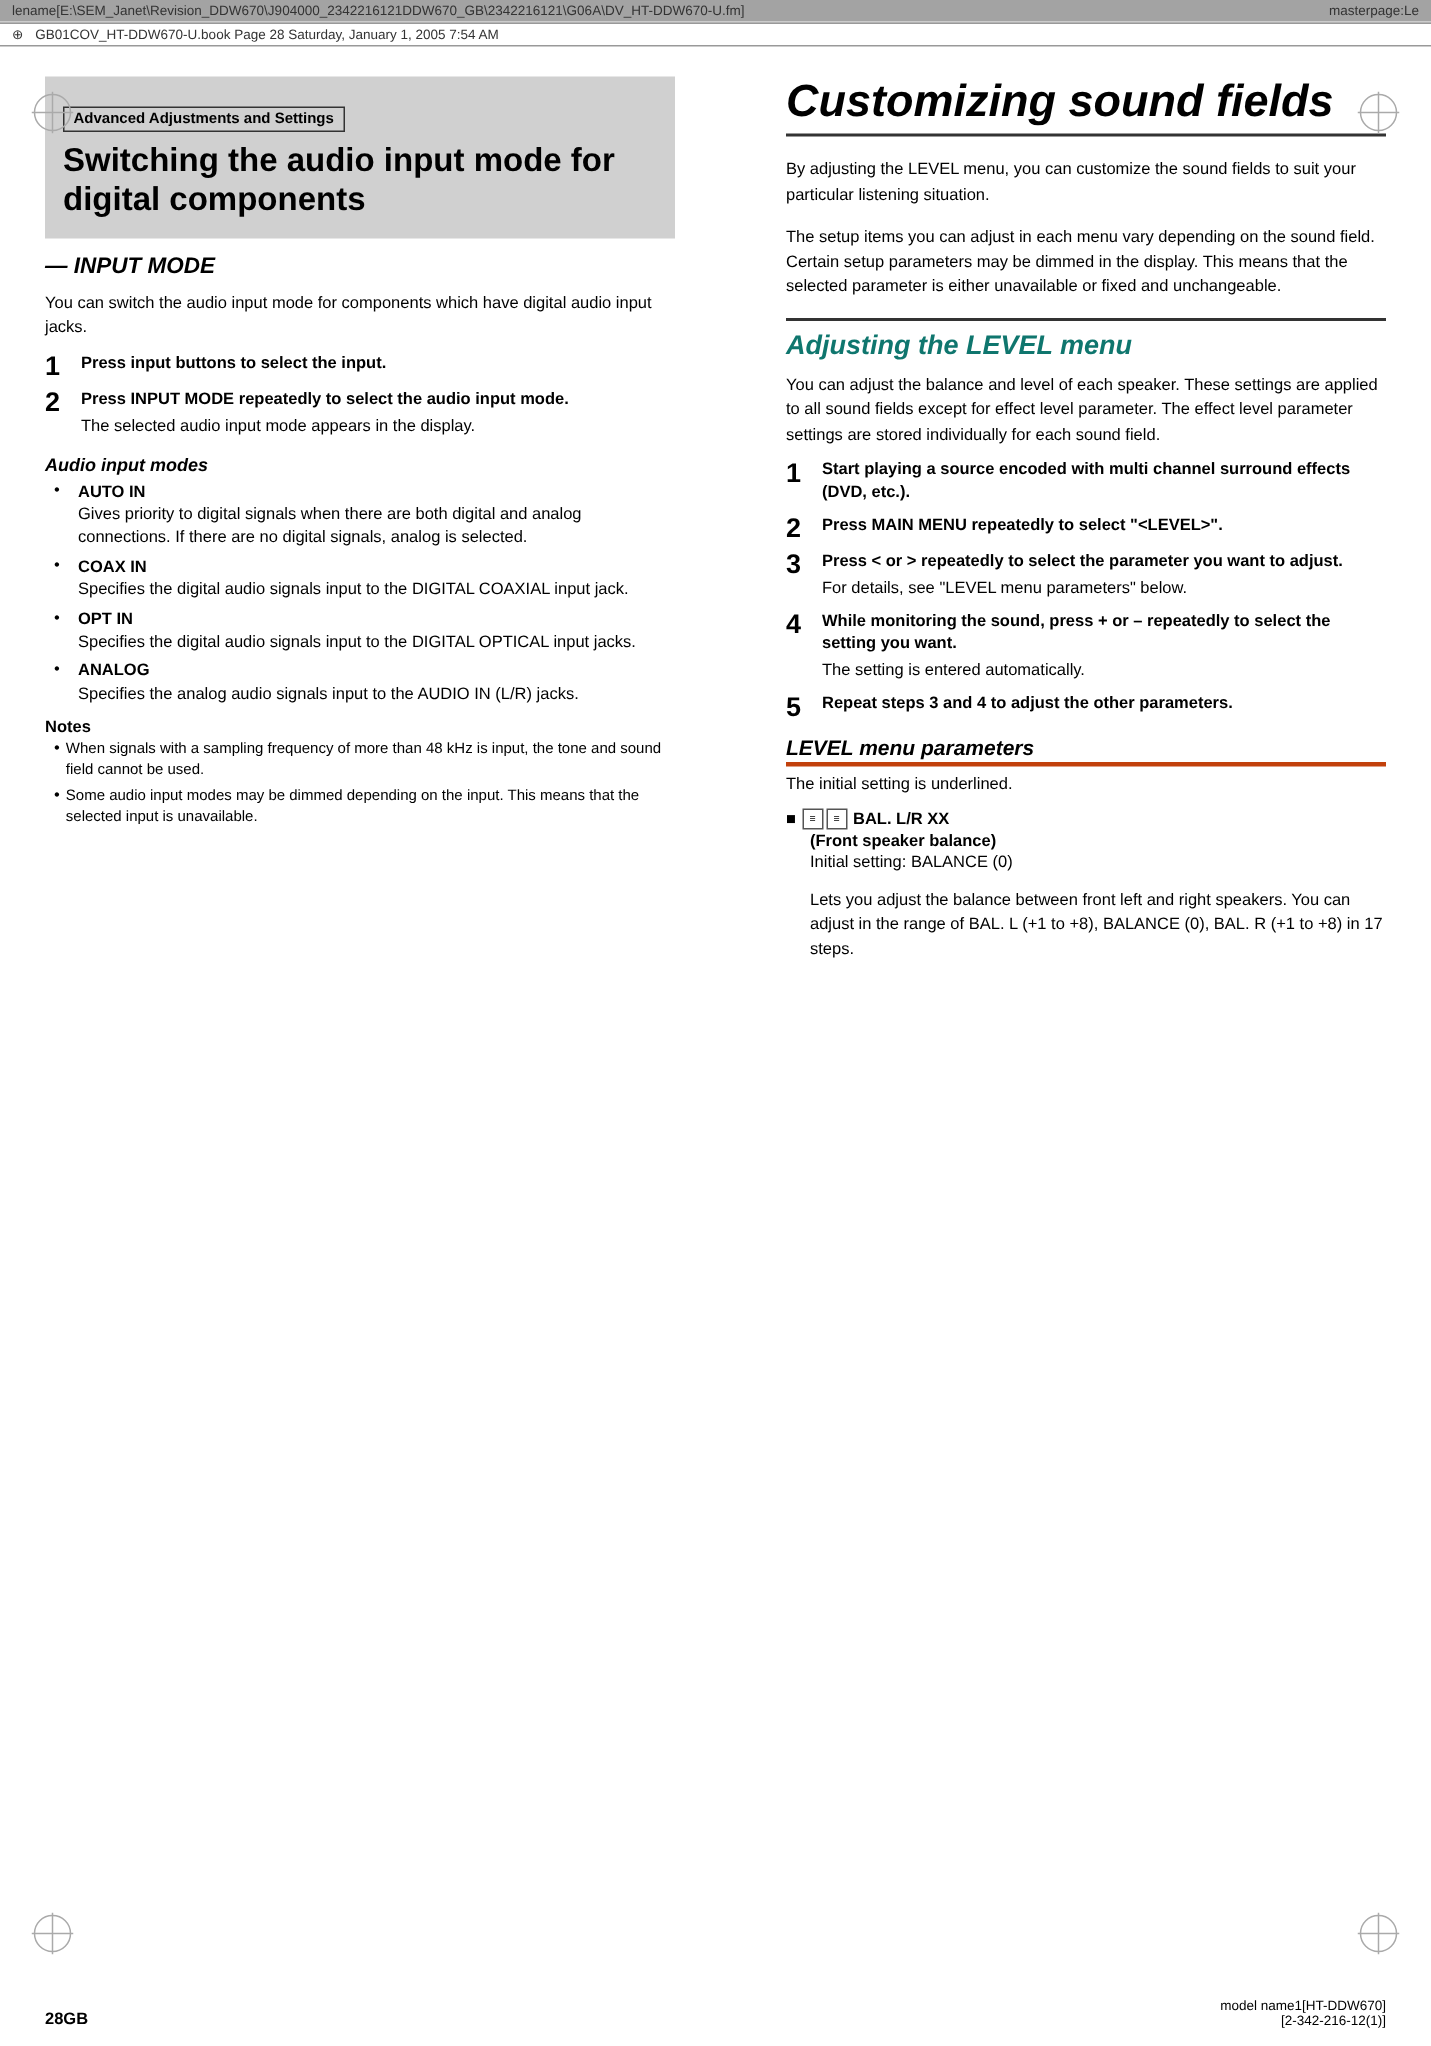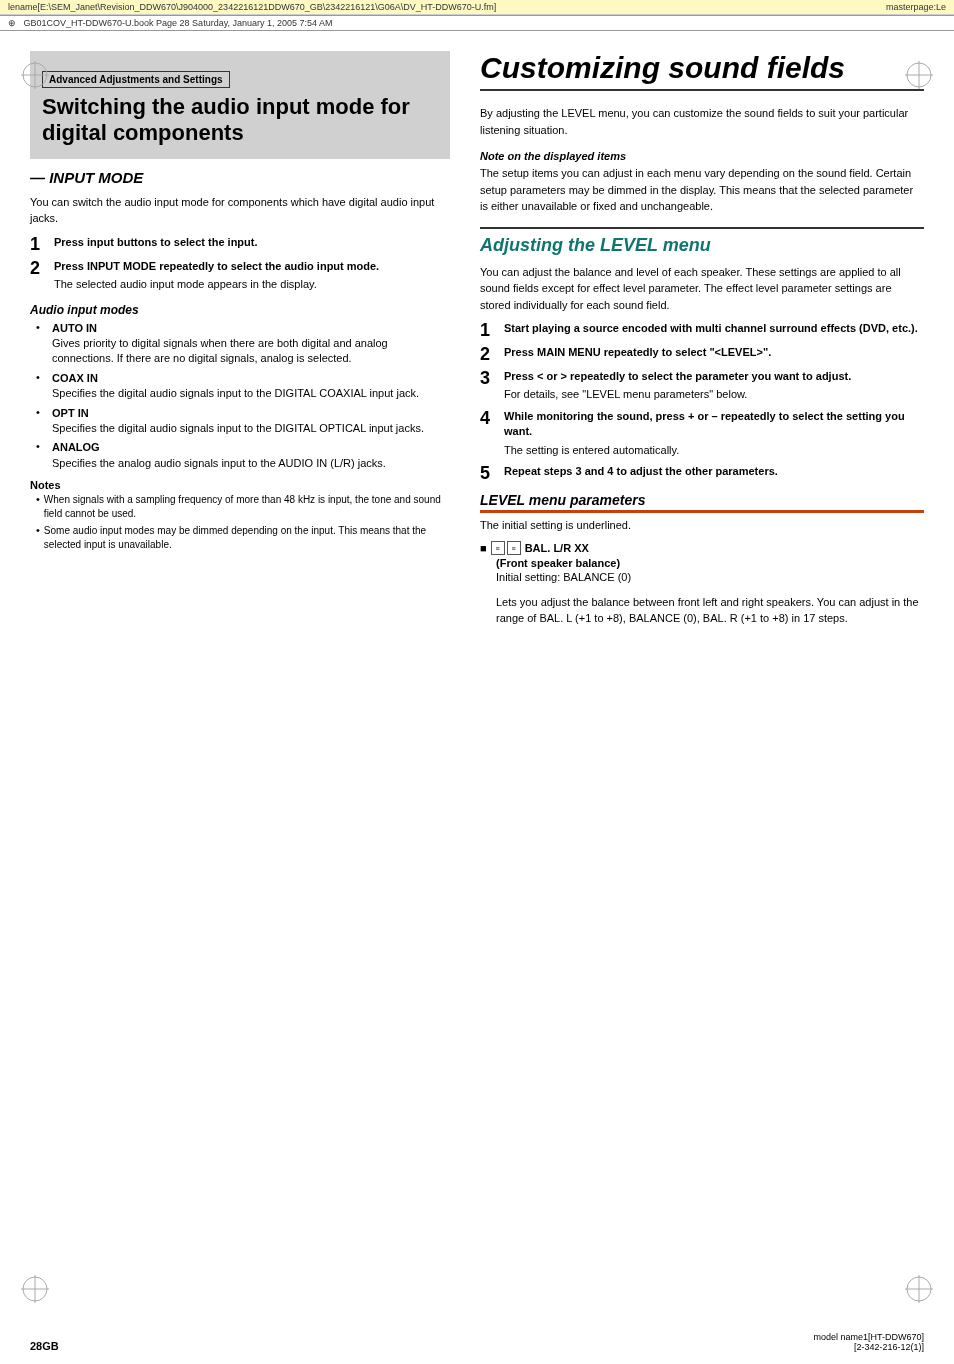--- a/index.html
+++ b/index.html
@@ -12,21 +12,21 @@
       min-height: 1364px;
       position: relative;
       overflow: hidden;
     }
 
     
     .top-bar {
       display: flex;
       justify-content: space-between;
       align-items: center;
-      background: #fef9c3;
+      background: #a3a3a3;
       border-bottom: 1px solid #ccc;
       padding: 2px 8px;
       font-size: 9px;
       color: #333;
     }
 
     
     .page-rule {
       border-top: 1px solid #999;
       border-bottom: 1px solid #999;
@@ -48,20 +48,21 @@
 
     
     .left-col {
       width: 420px;
       flex-shrink: 0;
     }
 
     
     .right-col {
       flex: 1;
+      margin-left: 44px;
     }
 
     
     .section-box {
       background: #d0d0d0;
       padding: 20px 12px 12px 12px;
       margin-bottom: 10px;
     }
 
     .section-box-label {
@@ -371,21 +372,20 @@
 
   </div>
 
   <div class="right-col">
 
     <div class="page-title-right">Customizing sound fields</div>
 
     <div class="right-intro">By adjusting the LEVEL menu, you can customize the sound fields to suit your particular listening situation.</div>
 
     <div class="note-on-display">
-      <div class="note-title-bold">Note on the displayed items</div>
       <div class="body-text">The setup items you can adjust in each menu vary depending on the sound field. Certain setup parameters may be dimmed in the display. This means that the selected parameter is either unavailable or fixed and unchangeable.</div>
     </div>
 
     <div class="section-divider"></div>
 
     <div class="adjusting-heading">Adjusting the LEVEL menu</div>
 
     <div class="body-text">You can adjust the balance and level of each speaker. These settings are applied to all sound fields except for effect level parameter. The effect level parameter settings are stored individually for each sound field.</div>
 
     <div class="step">

